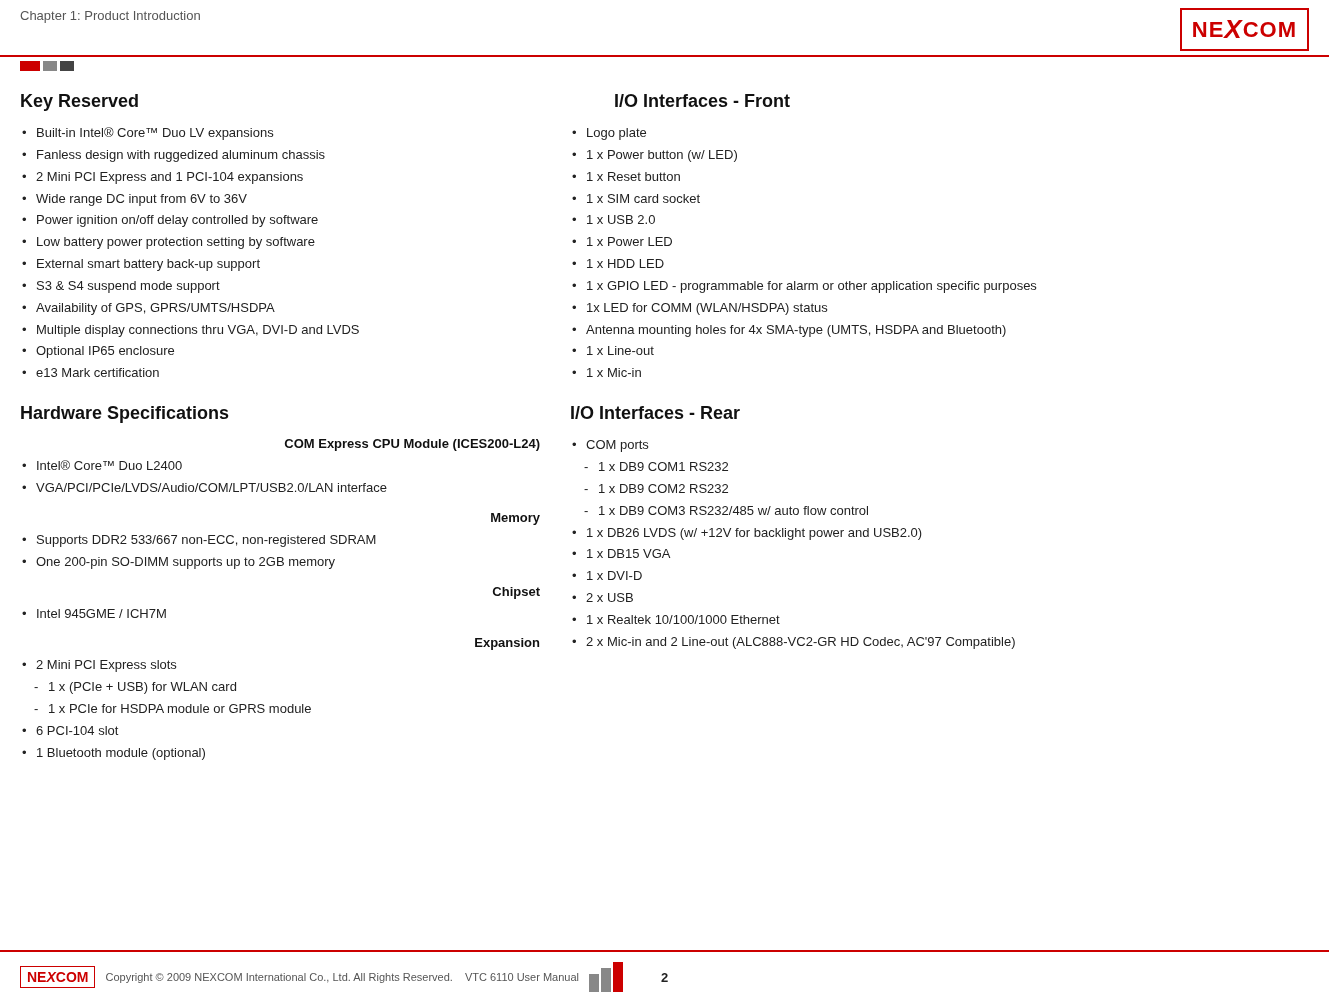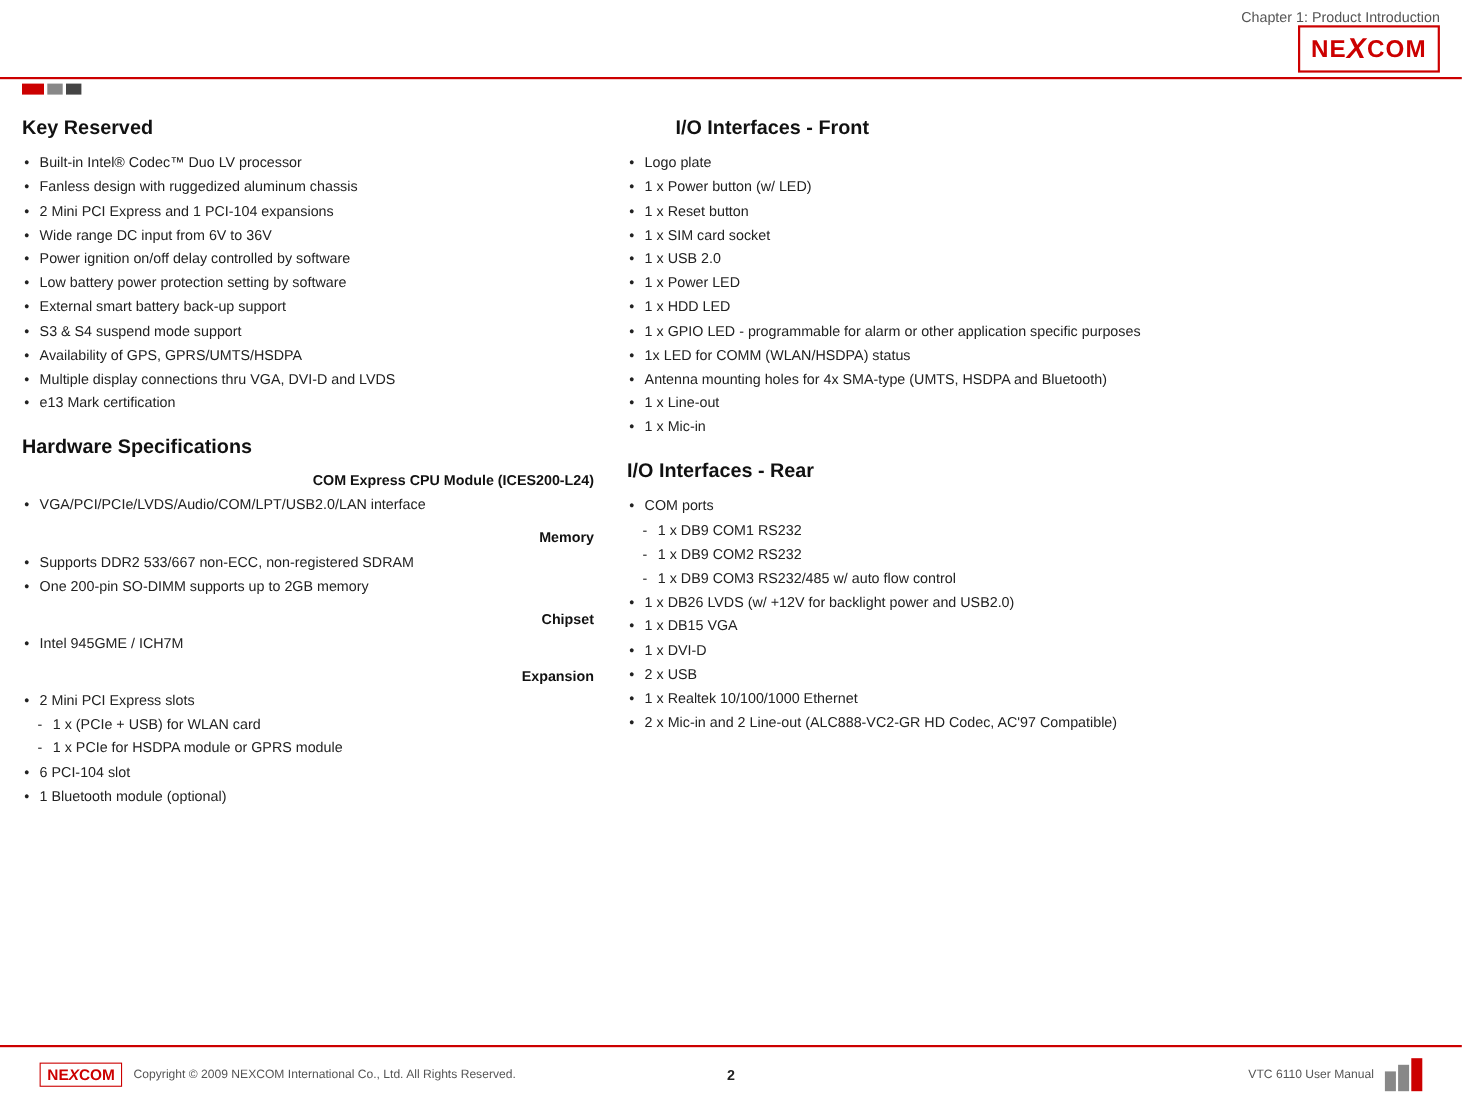--- a/index.html
+++ b/index.html
@@ -10,24 +10,23 @@
       background: #fff;
       width: 1329px;
       min-height: 1002px;
       position: relative;
     }
 
     
     .header {
       display: flex;
       justify-content: space-between;
-      align-items: flex-end;
+      align-items: flex-start;
       padding: 8px 20px 4px 20px;
       border-bottom: 2px solid #cc0000;
-      flex-direction: column;
     }
     .header-title {
       font-size: 13px;
       color: #555;
     }
     .logo-container {
       display: flex;
       align-items: center;
     }
     .logo-box {
@@ -121,23 +120,22 @@
       left: 14px;
     }
 
     
     .footer {
       position: absolute;
       bottom: 0;
       left: 0;
       right: 0;
       display: flex;
-      justify-content: space-between;
-      align-items: center;
-      padding: 10px 36px;
+      align-items: center;
+      padding: 10px 20px;
       border-top: 2px solid #cc0000;
       background: #fff;
       gap: 12px;
     }
     .footer-left {
       display: flex;
       align-items: center;
       gap: 10px;
     }
     .footer-logo-box {
@@ -194,37 +192,39 @@
   <div class="color-bar-gray"></div>
   <div class="color-bar-darkgray"></div>
 </div>
 
 <div class="main-content">
 
   <div class="left-column">
 
     <div class="section-title">Key Reserved</div>
     <ul class="feature-list">
-      <li>Built-in Intel® Codec™ Duo LV processor</li>
+      <li>Built-in Intel® Core™ Duo LV expansions</li>
       <li>Fanless design with ruggedized aluminum chassis</li>
       <li>2 Mini PCI Express and 1 PCI-104 expansions</li>
       <li>Wide range DC input from 6V to 36V</li>
       <li>Power ignition on/off delay controlled by software</li>
       <li>Low battery power protection setting by software</li>
       <li>External smart battery back-up support</li>
       <li>S3 &amp; S4 suspend mode support</li>
       <li>Availability of GPS, GPRS/UMTS/HSDPA</li>
       <li>Multiple display connections thru VGA, DVI-D and LVDS</li>
+      <li>Optional IP65 enclosure</li>
       <li>e13 Mark certification</li>
     </ul>
 
     <div class="section-title">Hardware Specifications</div>
 
     <div class="subsection-title">COM Express CPU Module (ICES200-L24)</div>
     <ul class="feature-list">
+      <li>Intel® Core™ Duo L2400</li>
       <li>VGA/PCI/PCIe/LVDS/Audio/COM/LPT/USB2.0/LAN interface</li>
     </ul>
 
     <div class="subsection-title">Memory</div>
     <ul class="feature-list">
       <li>Supports DDR2 533/667 non-ECC, non-registered SDRAM</li>
       <li>One 200-pin SO-DIMM supports up to 2GB memory</li>
     </ul>
 
     <div class="subsection-title">Chipset</div>

